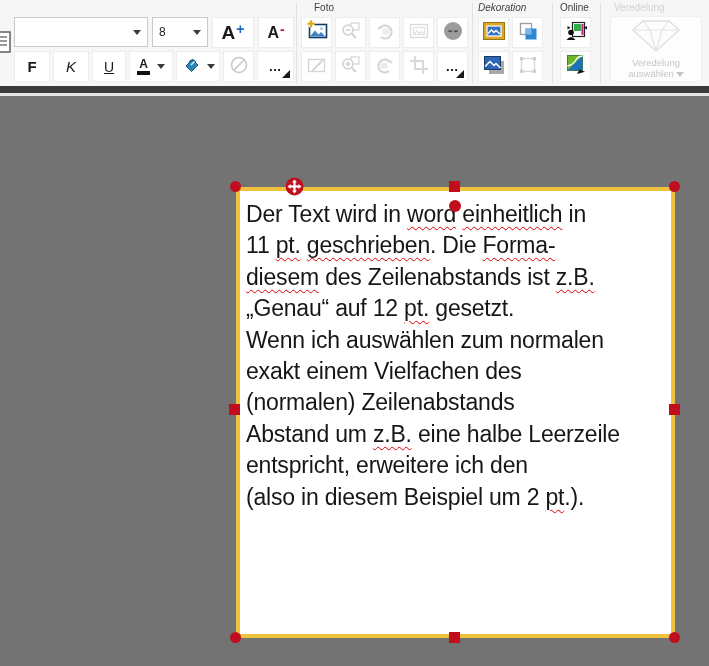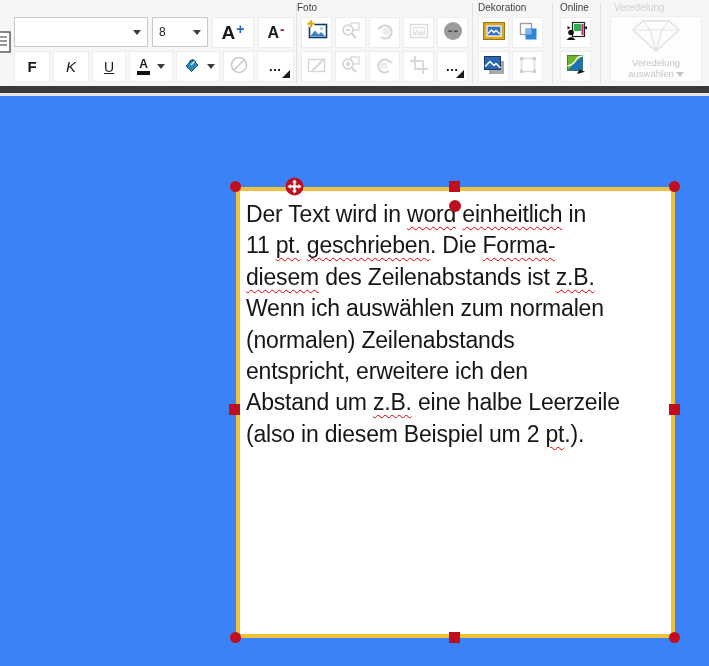--- a/index.html
+++ b/index.html
@@ -36,21 +36,21 @@
                background:#fdfdfd; border:1px solid #f0f0f0; display:flex;
                flex-direction:column; align-items:center; justify-content:flex-start; }
   .vered-cap { font-size:9.5px; color:#c6c6c6; line-height:11px; text-align:center; }
   .vered-arrow { display:inline-block; width:0; height:0; border-left:4px solid transparent;
                  border-right:4px solid transparent; border-top:5px solid #c6c6c6; margin-left:2px; }
 
   .darkbar  { position:absolute; left:0; top:86px; width:709px; height:7px; background:#3a3a3a; }
   .greyline { position:absolute; left:0; top:93px; width:709px; height:3px; background:#e6e6e6; }
 
   
-  .canvas { position:absolute; left:0; top:96px; width:709px; height:570px; background:#3b82f6; }
+  .canvas { position:absolute; left:0; top:96px; width:709px; height:570px; background:#737373; }
   .textframe { position:absolute; left:236px; top:91px; width:439px; height:451px;
                border:4px solid #EFC23E; background:#fff; }
   .texts { position:absolute; left:6px; top:8px; right:2px; color:#161616;
            font-size:23px; line-height:31.4px; letter-spacing:-0.2px; }
   .tline { white-space:pre; }
   .sp { text-decoration:underline; text-decoration-style:wavy; text-decoration-color:#e00000;
         text-decoration-thickness:1px; text-underline-offset:4px; }
 
   .h-circle { position:absolute; width:11px; height:11px; border-radius:50%; background:#C00E1F; }
   .h-square { position:absolute; width:11px; height:11px; background:#C00E1F; }
@@ -126,21 +126,21 @@
     </div>
     <div class="btn" style="left:257px; top:51px; width:37px;">
       <span class="dots">…</span>
       <svg width="8" height="8" viewBox="0 0 8 8" style="position:absolute; right:3px; bottom:3px;">
         <path d="M8 0 L8 8 L0 8 Z" fill="#1a1a1a"></path>
       </svg>
     </div>
 
     <div class="sep" style="left:296px;"></div>
 
-    <span class="seclabel" style="left:297px;">Foto</span>
+    <span class="seclabel" style="left:314px;">Foto</span>
 
     <div class="btn" style="left:301px; top:17px; width:31px;">
       <span>
         <svg width="24" height="24" viewBox="0 0 24 24">
           <rect x="4.5" y="5.5" width="17" height="13" fill="#fff" stroke="#143a66" stroke-width="1.6"></rect>
           <path d="M5 17.5 l5-6 3.5 4 2.5-2.5 4.5 4.5z" fill="#3b82c4"></path>
           <circle cx="16.5" cy="9.5" r="1.5" fill="#9ec7ea"></circle>
           <path d="M6 1.2 v7 M2.5 4.7 h7" stroke="#fff" stroke-width="4"></path>
           <path d="M6 1.2 v7 M2.5 4.7 h7" stroke="#e3a614" stroke-width="2.2"></path>
         </svg>
@@ -223,21 +223,21 @@
     </div>
     <div class="btn" style="left:437px; top:51px; width:31px;">
       <span class="dots">…</span>
       <svg width="8" height="8" viewBox="0 0 8 8" style="position:absolute; right:3px; bottom:3px;">
         <path d="M8 0 L8 8 L0 8 Z" fill="#1a1a1a"></path>
       </svg>
     </div>
 
     <div class="sep" style="left:472px;"></div>
 
-    <span class="seclabel" style="left:478px;">Dekoration</span>
+    <span class="seclabel" style="left:478px;font-style:italic;">Dekoration</span>
 
     <div class="btn" style="left:478px; top:17px; width:31px;">
       <span>
         <svg width="26" height="24" viewBox="0 0 26 24">
           <rect x="2.5" y="3.5" width="21" height="17" fill="#d9a724" stroke="#9a7414" stroke-width="1"></rect>
           <rect x="6" y="7" width="14" height="10" fill="#3a72c0" stroke="#fff" stroke-width="1.2"></rect>
           <path d="M7 14.5 l3.5-3.5 2.5 2.5 2-2 4 3.5" fill="none" stroke="#fff" stroke-width="1.3"></path>
         </svg>
       </span>
     </div>
@@ -320,24 +320,26 @@
   <div class="darkbar"></div>
   <div class="greyline"></div>
 
   <div class="canvas">
 
     <div class="textframe">
       <div class="texts">
           <div class="tline"><span>Der Text wird in </span><span class="sp">word</span><span> </span><span class="sp">einheitlich</span><span> in</span></div>
           <div class="tline"><span>11 </span><span class="sp">pt.</span><span> </span><span class="sp">geschrieben</span><span>. Die </span><span class="sp">Forma-</span></div>
           <div class="tline"><span class="sp">diesem</span><span> des Zeilenabstands ist </span><span class="sp">z.B.</span></div>
+          <div class="tline"><span>„Genau“ auf 12 </span><span class="sp">pt.</span><span> gesetzt.</span></div>
           <div class="tline"><span>Wenn ich auswählen zum normalen</span></div>
+          <div class="tline"><span>exakt einem Vielfachen des</span></div>
           <div class="tline"><span>(normalen) Zeilenabstands</span></div>
+          <div class="tline"><span>Abstand um </span><span class="sp">z.B.</span><span> eine halbe Leerzeile</span></div>
           <div class="tline"><span>entspricht, erweitere ich den</span></div>
-          <div class="tline"><span>Abstand um </span><span class="sp">z.B.</span><span> eine halbe Leerzeile</span></div>
           <div class="tline"><span>(also in diesem Beispiel um 2 </span><span class="sp">pt</span><span>.).</span></div>
         </div>
     </div>
 
     <div class="h-circle" style="left:230px; top:85px;"></div>
     <div class="h-circle" style="left:669px; top:85px;"></div>
     <div class="h-circle" style="left:230px; top:536px;"></div>
     <div class="h-circle" style="left:669px; top:536px;"></div>
     <div class="h-square" style="left:449px; top:85px;"></div>
     <div class="h-square" style="left:449px; top:536px;"></div>

